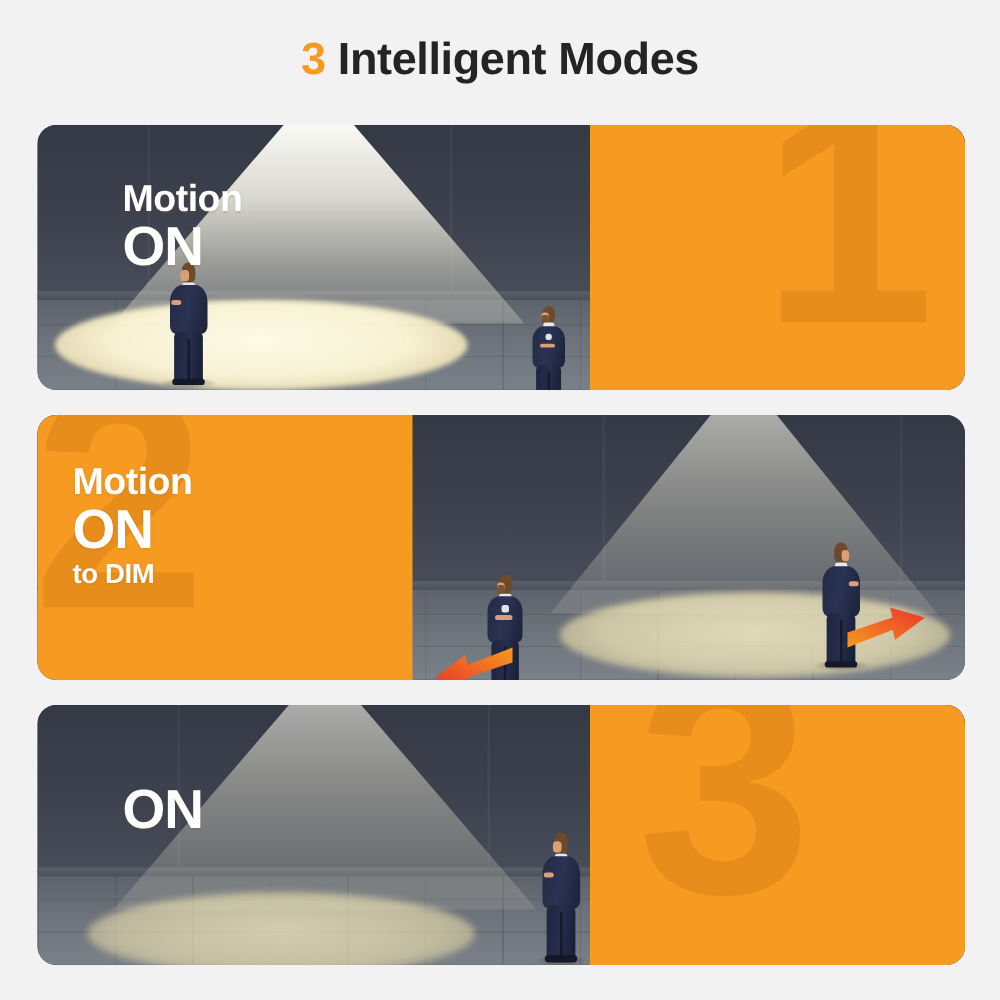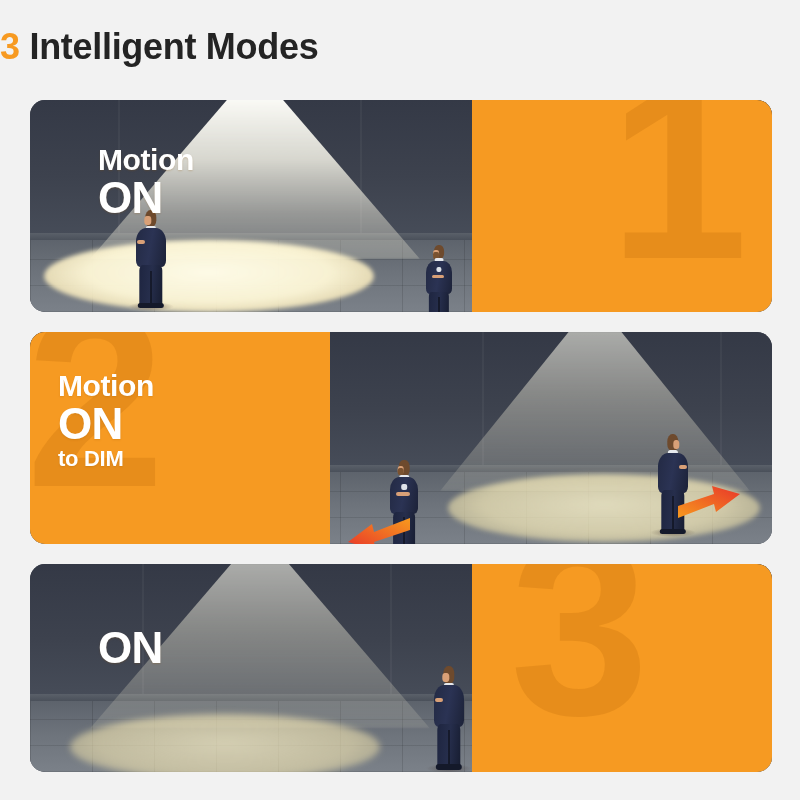--- a/index.html
+++ b/index.html
@@ -14,21 +14,21 @@
     font-family: "Liberation Sans", sans-serif;
     position: relative;
   }
 
   
   .page-title {
     position: absolute;
     top: 26px;
     left: 0;
     width: 800px;
-    text-align: left;
+    text-align: center;
     font-size: 36px;
     font-weight: bold;
     letter-spacing: -0.3px;
     color: #242424;
     white-space: nowrap;
   }
   .page-title .accent {
     color: #F79A21;
   }
 

